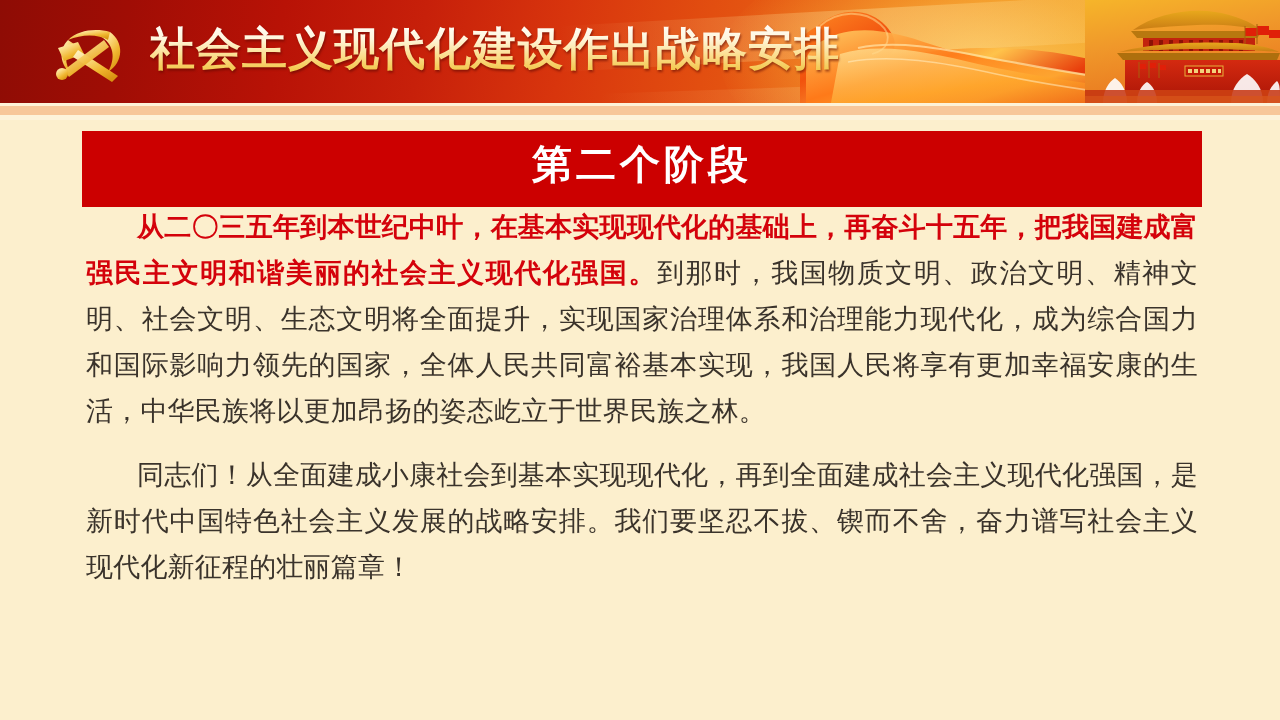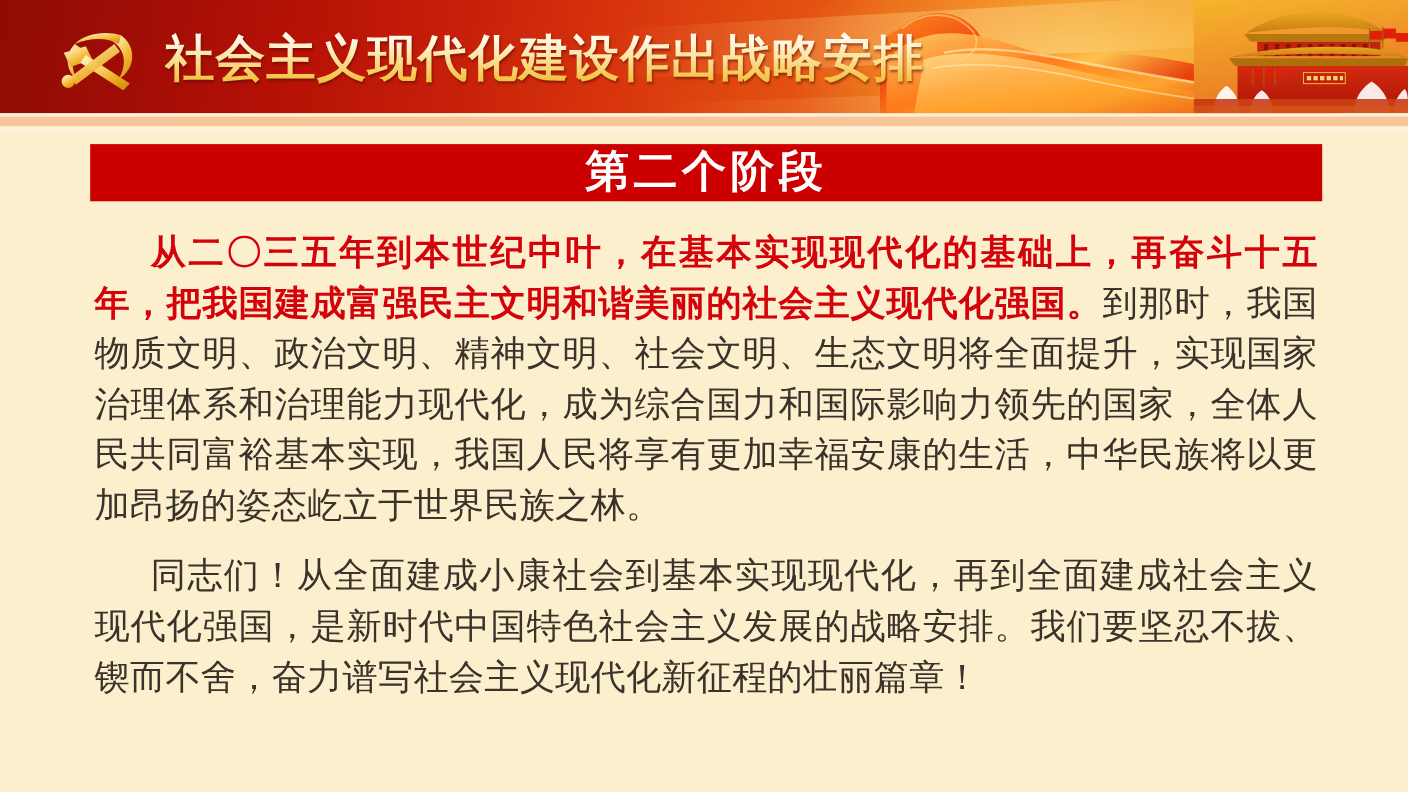--- a/index.html
+++ b/index.html
@@ -14,20 +14,21 @@
     font-family: "DejaVu Sans", "Liberation Sans", sans-serif;
   }
 
   
   .slide {
     position: relative;
     width: 1280px;
     height: 720px;
     background: #FCEFCD;
     overflow: hidden;
+    font-family: Liberation Mono, monospace;
   }
 
   
   .header {
     position: absolute;
     left: 0;
     top: 0;
     width: 1280px;
     height: 103px;
     overflow: hidden;
@@ -150,21 +151,21 @@
     width: 1280px; height: 5px;
     background: #FDF3DA;
   }
 
   
   .title-bar {
     position: absolute;
     left: 82px;
     top: 131px;
     width: 1120px;
-    height: 52px;
+    height: 76px;
     background: #CC0000;
     display: flex;
     align-items: center;
     justify-content: center;
   }
   .title-bar-text {
     color: #FFFFFF;
     font-size: 40px;
     font-weight: bold;
     letter-spacing: 4px;
@@ -175,21 +176,21 @@
   
   .body-copy {
     position: absolute;
     left: 86px;
     top: 206px;
     width: 1112px;
   }
   .para {
     margin: 0;
     color: #3A332B;
-    font-size: 32px;
+    font-size: 27px;
     line-height: 46px;
     text-align: justify;
     text-justify: inter-character;
     text-indent: 51px;
     letter-spacing: 0.2px;
   }
   .para + .para { margin-top: 18px; }
   .para .hl {
     color: #D4020B;
     font-weight: bold;

